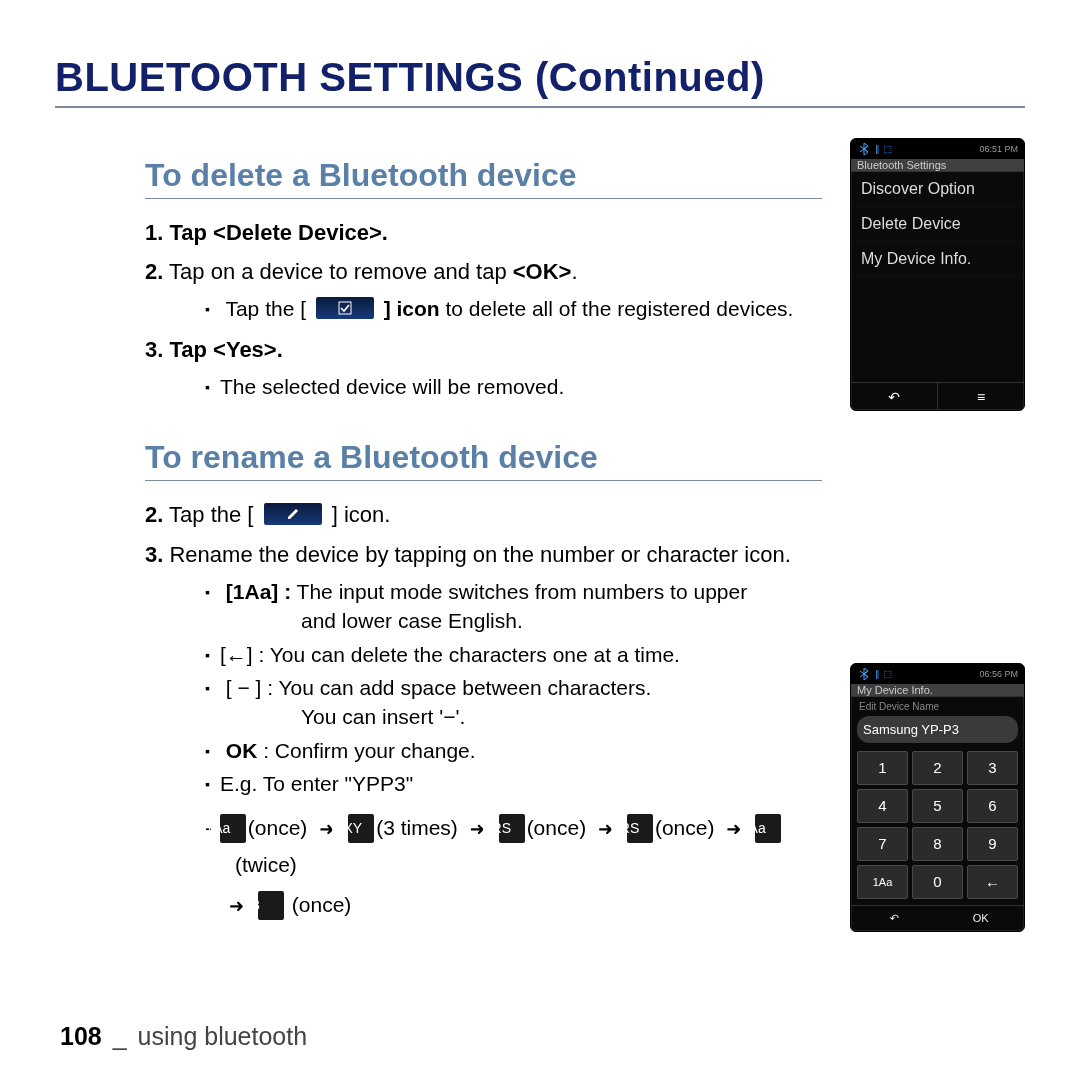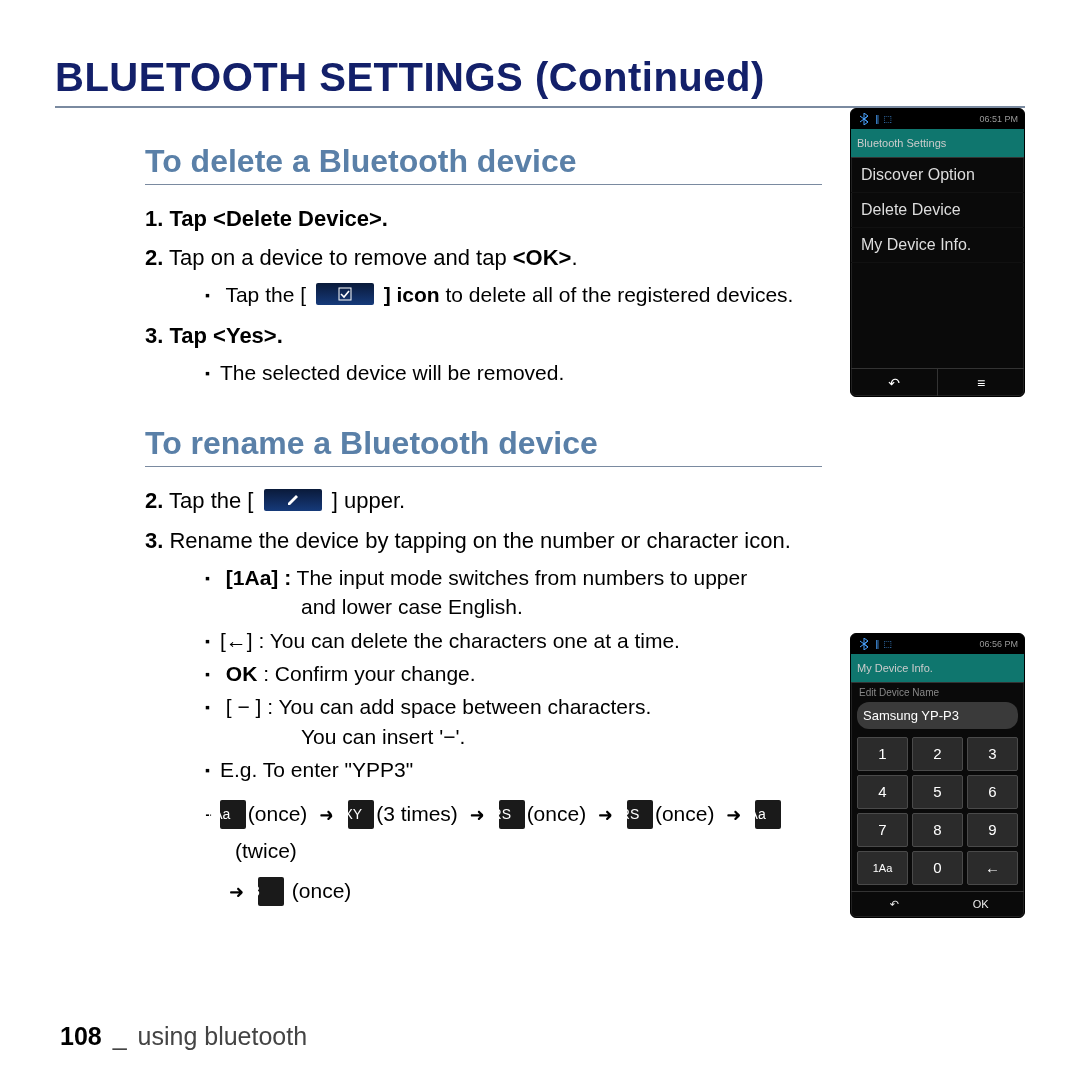--- a/index.html
+++ b/index.html
@@ -11,20 +11,21 @@
     padding: 55px 55px 0 55px;
     position: relative;
   }
   .page-title {
     color: #13206a;
     font-size: 40px;
     font-weight: bold;
     letter-spacing: 0.5px;
     border-bottom: 2px solid #7a8aa0;
     padding-bottom: 6px;
+    margin-bottom: 30px;
   }
   .section {
     display: flex;
     align-items: flex-end;
     gap: 28px;
     margin-bottom: 28px;
     padding-left: 90px;
   }
   .section-inner { flex: 1; }
   .sub-title {
@@ -94,24 +95,24 @@
     display: flex; justify-content: space-between; align-items: center;
     padding: 3px 6px; font-size: 9px; color: #999;
     background: #000;
   }
   .phone .status .left { display: flex; gap: 4px; align-items: center; }
   .bt-ico {
     display: inline-flex; width: 14px; height: 14px;
     align-items: center; justify-content: center;
   }
   .phone .header {
-    background: #0f766e;
+    background: #404040;
     color: #ccc;
     font-size: 11px;
-    padding: 8px 6px;
+    padding: 0 6px;
     border-bottom: 1px solid #333;
   }
   .phone .menu { min-height: 210px; }
   .phone .menu .item {
     padding: 8px 10px;
     font-size: 16px;
     color: #ddd;
     border-bottom: 1px solid #111;
   }
   .phone .bottombar {
@@ -233,37 +234,37 @@
     <h2 class="sub-title">To rename a Bluetooth device</h2>
     <ol class="steps">
       <li>
         <span class="num">2.</span>
         <span>Tap the [</span>
         <span class="icon-box">
           <svg width="14" height="14" viewBox="0 0 14 14">
               <path d="M2 12 L4 12 L12 4 L10 2 L2 10 Z" fill="#fff"></path>
             </svg>
         </span>
-        <span>] upper.</span>
+        <span>] icon.</span>
       </li>
       <li>
         <span class="num">3.</span>
         <span>Rename the device by tapping on the number or character icon.</span>
         <ul class="bullets">
           <li>
             <span class="bold">[1Aa] :</span><span> The input mode switches from numbers to upper</span>
             <div class="indent">and lower case English.</div>
           </li>
           <li>[←] : You can delete the characters one at a time.</li>
           <li>
-            <span class="bold">OK</span><span> : Confirm your change.</span>
+            <span>[ − ] : You can add space between characters.</span>
+            <div class="indent">You can insert '−'.</div>
           </li>
           <li>
-            <span>[ − ] : You can add space between characters.</span>
-            <div class="indent">You can insert '−'.</div>
+            <span class="bold">OK</span><span> : Confirm your change.</span>
           </li>
           <li>E.g. To enter "YPP3"</li>
         </ul>
         <div class="example-line">
           <span>-</span>
           <span class="key">1Aa</span><span>(once)</span>
           <span class="arrow">➜</span>
           <span class="key">WXY</span><span>(3 times)</span>
           <span class="arrow">➜</span>
           <span class="key">PRS</span><span>(once)</span>

